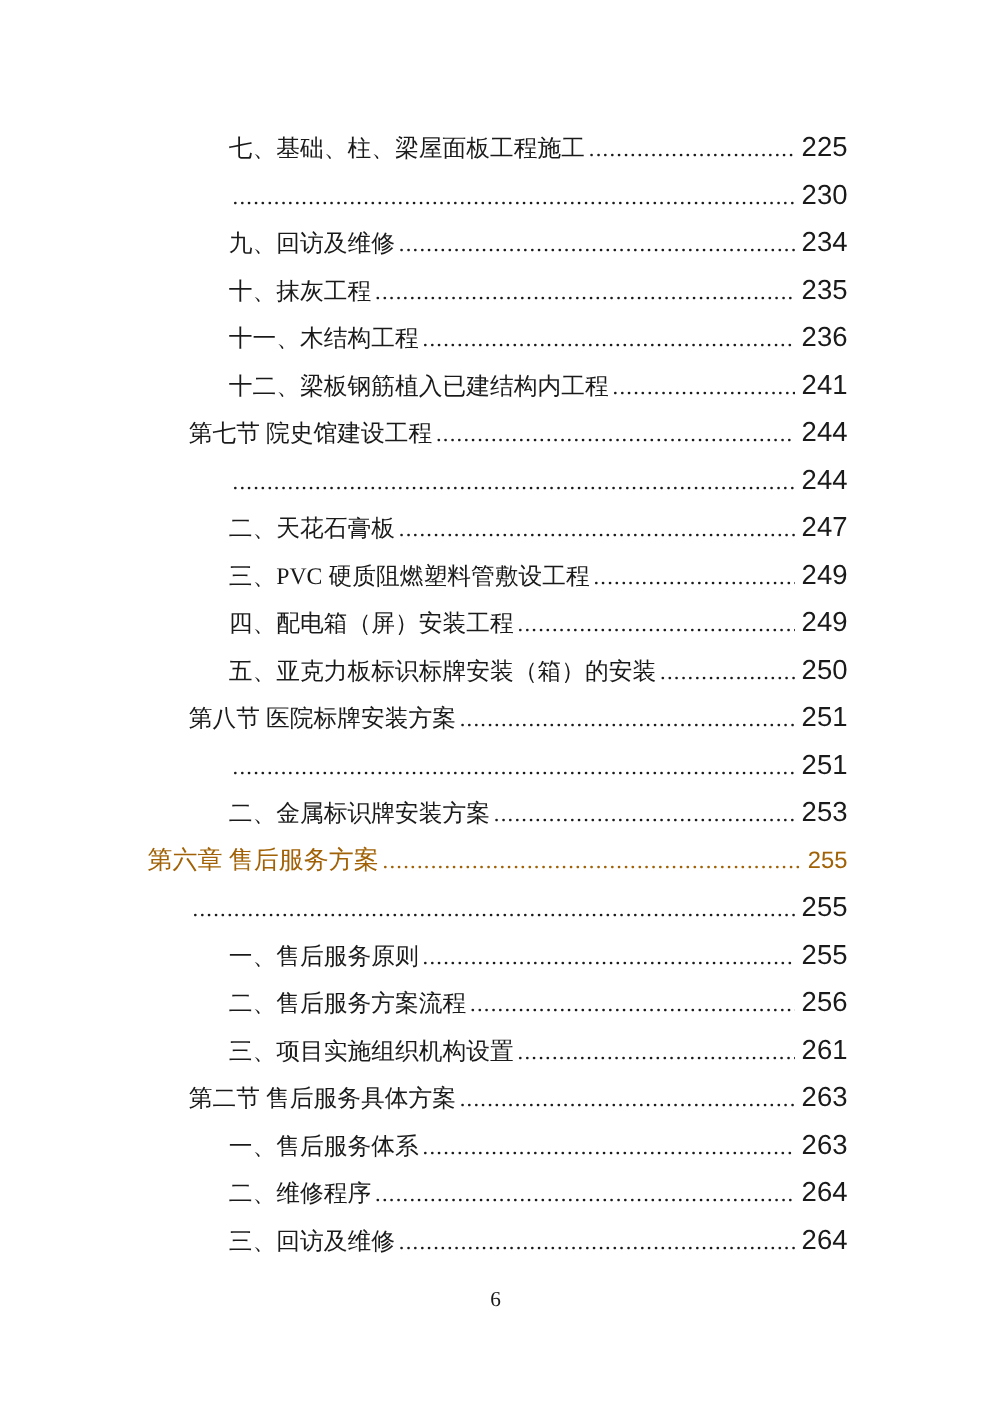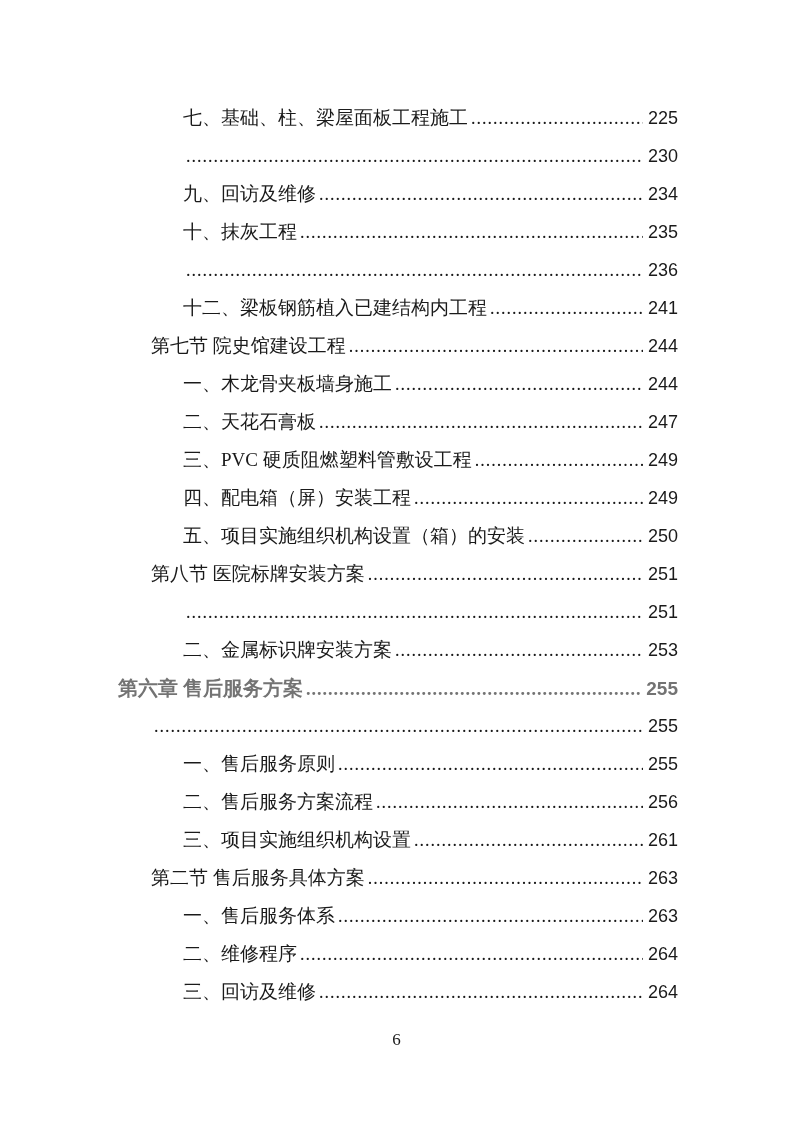--- a/index.html
+++ b/index.html
@@ -30,44 +30,44 @@
   .toc-row {
     display: flex;
     align-items: baseline;
     height: 38px;
     line-height: 38px;
     font-size: 19px;
     white-space: nowrap;
   }
   .toc-row.level-1 {
     padding-left: 0;
-    font-weight: bold;
+    font-weight: normal;
     font-size: 20px;
-    color: #737373;
+    color: #a16207;
   }
   .toc-row.level-2 { padding-left: 33px; }
   .toc-row.level-3 { padding-left: 65px; }
   .toc-title {
     flex: 0 0 auto;
     white-space: nowrap;
   }
   .toc-leader {
     flex: 1 1 auto;
     overflow: hidden;
     white-space: nowrap;
     letter-spacing: 1px;
     min-width: 12px;
     margin-left: 3px;
     font-size: 18px;
   }
   .toc-page {
     flex: 0 0 auto;
     padding-left: 5px;
     font-family: "Liberation Sans", "DejaVu Sans", sans-serif;
-    font-size: 18px;
+    font-size: 22px;
   }
   .level-1 .toc-page { font-size: 19px; }
   .footer {
     position: absolute;
     left: 0;
     top: 1026px;
     width: 793px;
     text-align: center;
     font-size: 17px;
     line-height: 28px;
@@ -93,55 +93,55 @@
     <span class="toc-title">九、回访及维修</span>
     <span class="toc-leader">................................................................................................................................................................................................................................................</span>
     <span class="toc-page">234</span>
   </div>
       <div class="toc-row level-3">
     <span class="toc-title">十、抹灰工程</span>
     <span class="toc-leader">................................................................................................................................................................................................................................................</span>
     <span class="toc-page">235</span>
   </div>
       <div class="toc-row level-3">
+    <span class="toc-title">十一、木结构工程</span>
     <span class="toc-leader">................................................................................................................................................................................................................................................</span>
     <span class="toc-page">236</span>
   </div>
       <div class="toc-row level-3">
     <span class="toc-title">十二、梁板钢筋植入已建结构内工程</span>
     <span class="toc-leader">................................................................................................................................................................................................................................................</span>
     <span class="toc-page">241</span>
   </div>
       <div class="toc-row level-2">
     <span class="toc-title">第七节 院史馆建设工程</span>
     <span class="toc-leader">................................................................................................................................................................................................................................................</span>
     <span class="toc-page">244</span>
   </div>
       <div class="toc-row level-3">
-    <span class="toc-title">一、木龙骨夹板墙身施工</span>
     <span class="toc-leader">................................................................................................................................................................................................................................................</span>
     <span class="toc-page">244</span>
   </div>
       <div class="toc-row level-3">
     <span class="toc-title">二、天花石膏板</span>
     <span class="toc-leader">................................................................................................................................................................................................................................................</span>
     <span class="toc-page">247</span>
   </div>
       <div class="toc-row level-3">
     <span class="toc-title">三、PVC 硬质阻燃塑料管敷设工程</span>
     <span class="toc-leader">................................................................................................................................................................................................................................................</span>
     <span class="toc-page">249</span>
   </div>
       <div class="toc-row level-3">
     <span class="toc-title">四、配电箱（屏）安装工程</span>
     <span class="toc-leader">................................................................................................................................................................................................................................................</span>
     <span class="toc-page">249</span>
   </div>
       <div class="toc-row level-3">
-    <span class="toc-title">五、项目实施组织机构设置（箱）的安装</span>
+    <span class="toc-title">五、亚克力板标识标牌安装（箱）的安装</span>
     <span class="toc-leader">................................................................................................................................................................................................................................................</span>
     <span class="toc-page">250</span>
   </div>
       <div class="toc-row level-2">
     <span class="toc-title">第八节 医院标牌安装方案</span>
     <span class="toc-leader">................................................................................................................................................................................................................................................</span>
     <span class="toc-page">251</span>
   </div>
       <div class="toc-row level-3">
     <span class="toc-leader">................................................................................................................................................................................................................................................</span>

